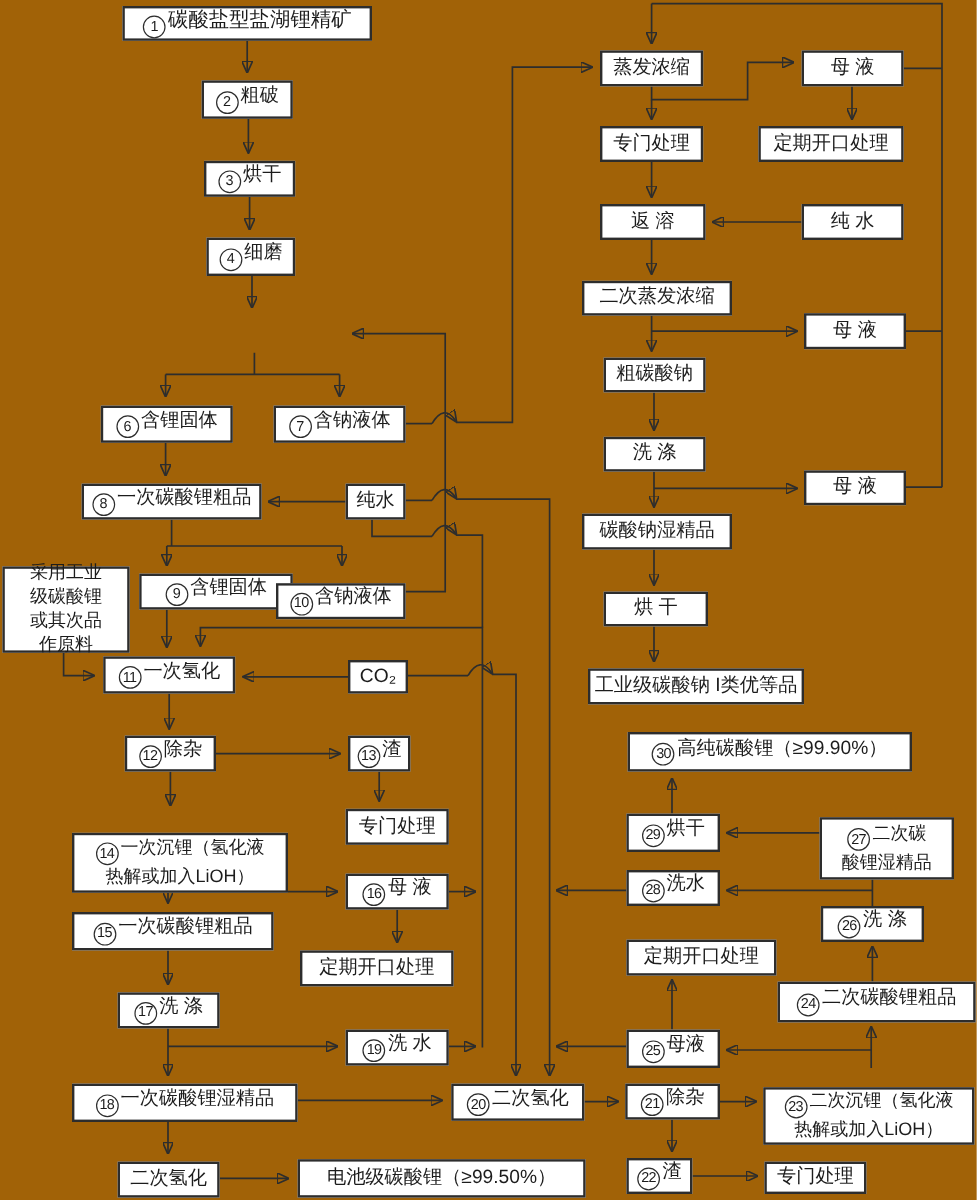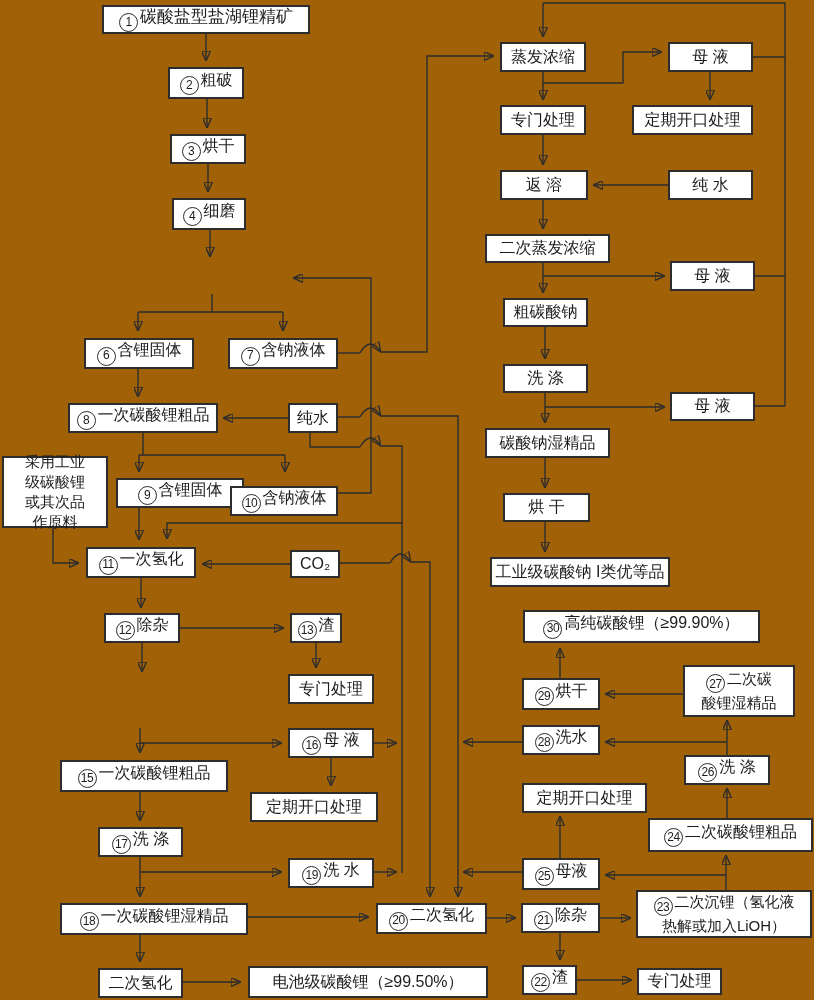--- a/index.html
+++ b/index.html
@@ -7,21 +7,21 @@
           font-family:"Liberation Sans","DejaVu Sans",sans-serif;color:#1c1c1c;}
   #wires{position:absolute;left:0;top:0;}
   .node{position:absolute;box-sizing:border-box;border:2px solid #2d2d2d;background:#fff;
         display:flex;align-items:center;justify-content:center;text-align:center;
         font-size:16px;line-height:1.15;padding:1px 2px;}
   .node .inner{display:inline-block;}
   .num{display:inline-flex;align-items:center;justify-content:center;box-sizing:border-box;
        min-width:19px;height:19px;padding:0 1px;border:1.5px solid #2d2d2d;border-radius:50%;
        font-size:12px;letter-spacing:-0.5px;vertical-align:-4px;margin-right:2px;background:#fff;}
   .num:empty{display:none;}
-  .wrap{font-size:15px;line-height:1.35;padding:2px 14px;}
+  .wrap{font-size:15px;line-height:1.35;padding:2px 14px;margin-top:16px;}
   .s17{font-size:17px;}
   path{stroke:#2d2d2d;stroke-width:1.4;fill:none;}
 </style>
 </head>
 <body>
 
 <div id="canvas">
 
 <svg id="wires" width="814" height="1000" viewBox="0 0 814 1000">
   <defs>
@@ -153,20 +153,23 @@
     </div>
 <div class="node" style="left:104px;top:613px;width:76px;height:30px">
       <span class="inner"><span class="num">12</span><span>除杂</span></span>
     </div>
 <div class="node" style="left:290px;top:613px;width:52px;height:30px">
       <span class="inner"><span class="num">13</span><span>渣</span></span>
     </div>
 <div class="node" style="left:288px;top:674px;width:86px;height:30px">
       <span class="inner"><span>专门处理</span></span>
     </div>
+<div class="node wrap" style="left:60px;top:678px;width:180px;height:50px">
+      <span class="inner"><span class="num">14</span><span>一次沉锂（氢化液热解或加入LiOH）</span></span>
+    </div>
 <div class="node" style="left:288px;top:728px;width:86px;height:30px">
       <span class="inner"><span class="num">16</span><span>母 液</span></span>
     </div>
 <div class="node" style="left:60px;top:760px;width:168px;height:32px">
       <span class="inner"><span class="num">15</span><span>一次碳酸锂粗品</span></span>
     </div>
 <div class="node" style="left:250px;top:792px;width:128px;height:30px">
       <span class="inner"><span>定期开口处理</span></span>
     </div>
 <div class="node" style="left:98px;top:827px;width:85px;height:30px">

